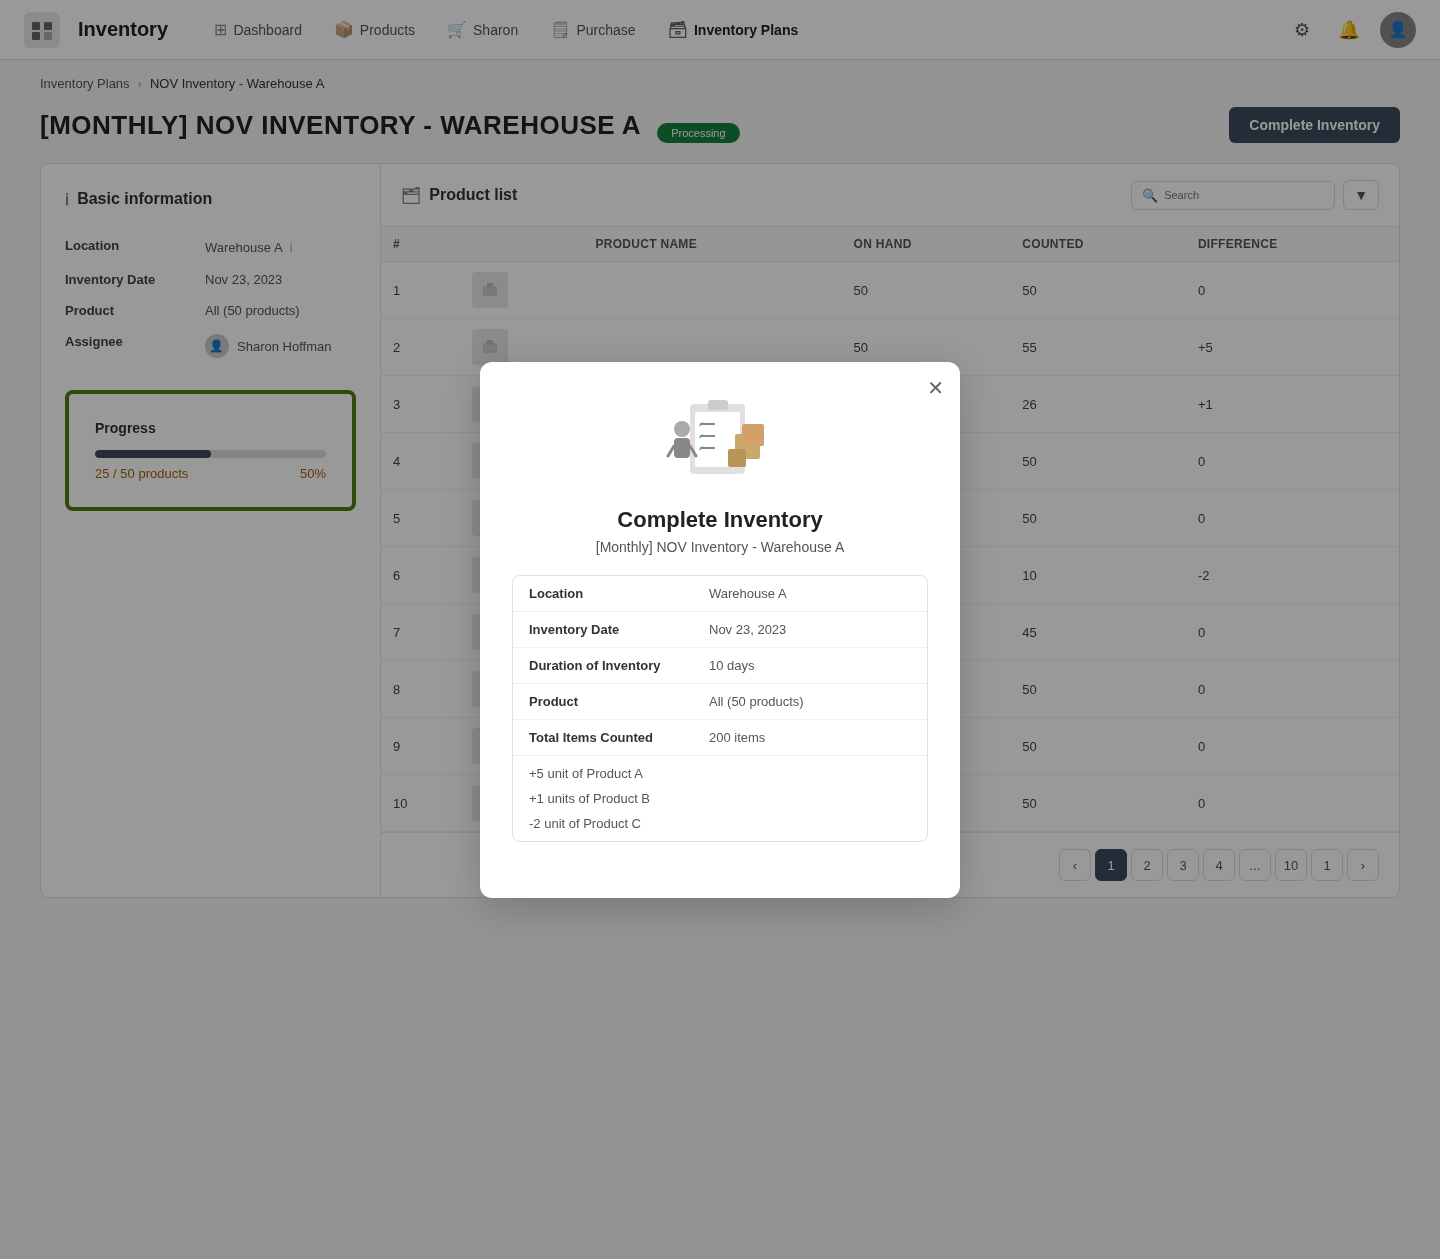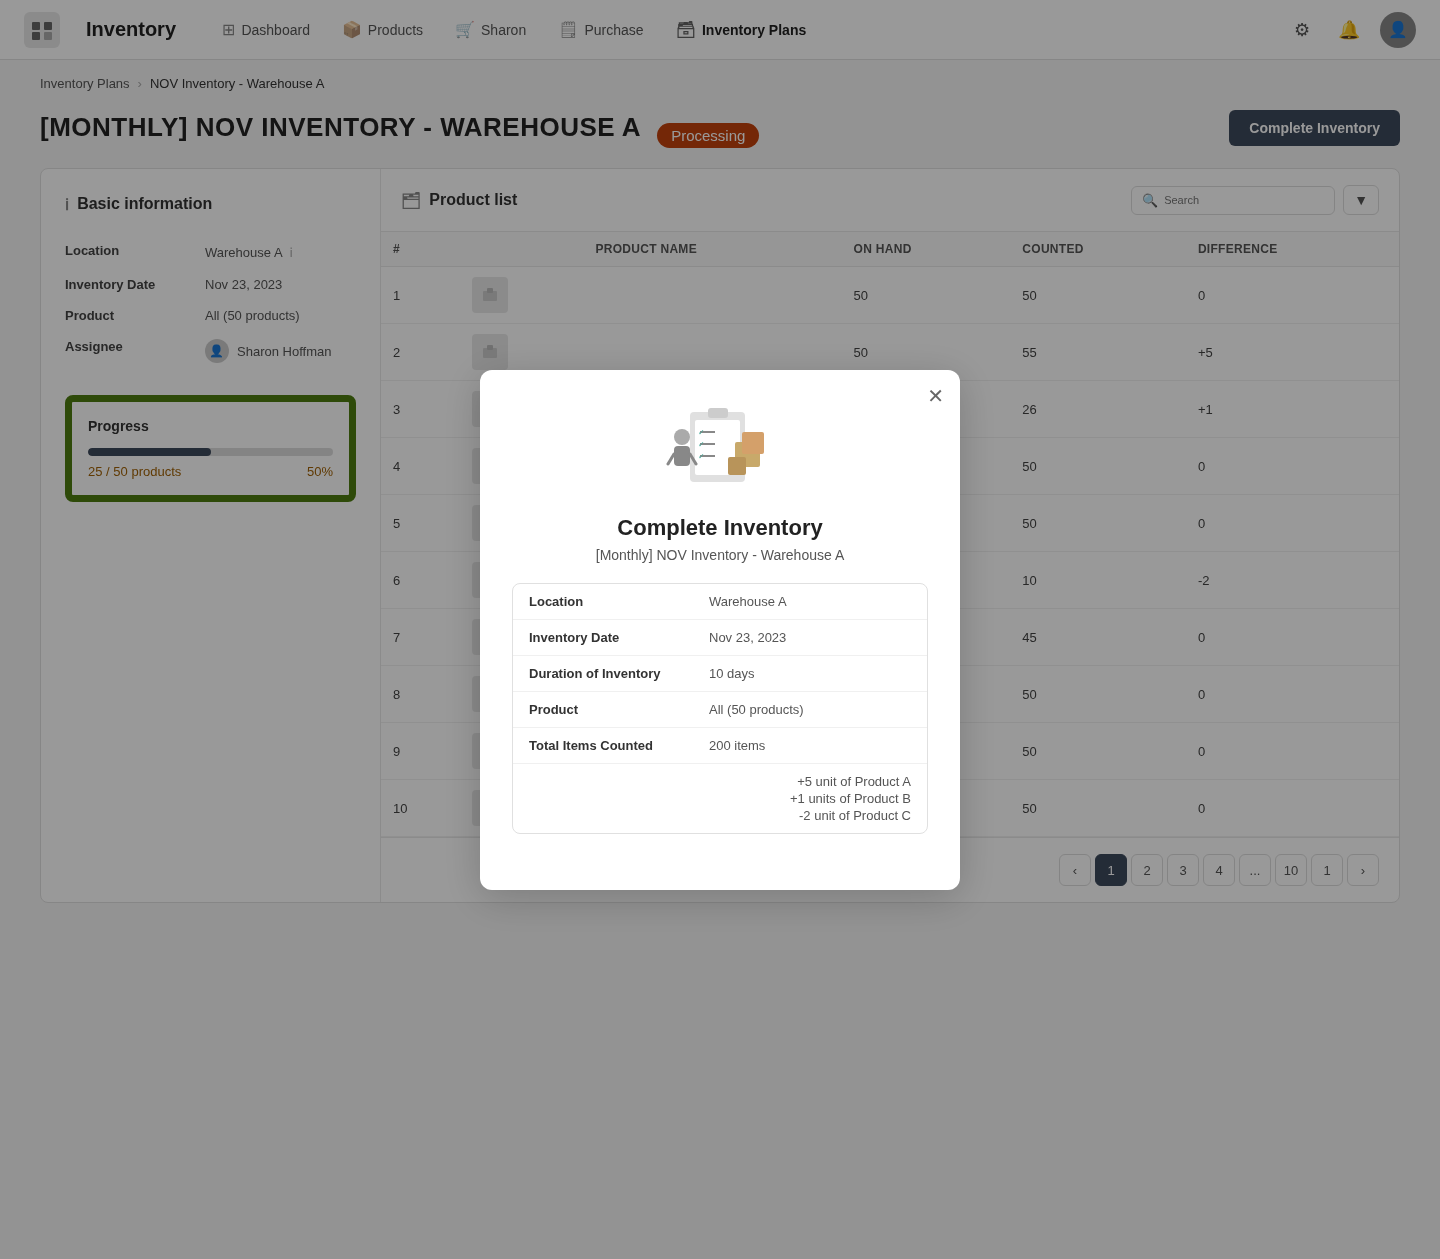--- a/index.html
+++ b/index.html
@@ -11,21 +11,21 @@
       border-bottom: 1px solid #e0e0e0;
       display: flex;
       align-items: center;
       padding: 0 24px;
       height: 60px;
       gap: 8px;
     }
     .navbar-brand {
       display: flex;
       align-items: center;
-      gap: 26px;
+      gap: 18px;
       font-size: 20px;
       font-weight: 700;
       color: #222;
       margin-right: 24px;
     }
     .brand-icon {
       width: 36px;
       height: 36px;
     }
     .navbar-nav {
@@ -107,25 +107,25 @@
       gap: 16px;
     }
     .page-title {
       font-size: 26px;
       font-weight: 700;
       color: #222;
       letter-spacing: 0.5px;
       text-transform: uppercase;
     }
     .status-badge {
-      background: #c2410c;
+      background: #15803d;
       color: #fff;
       padding: 4px 14px;
       border-radius: 20px;
-      font-size: 15px;
+      font-size: 11px;
       font-weight: 500;
       margin-top: 16px;
     }
     .complete-btn {
       background: #3d4a5c;
       color: #fff;
       border: none;
       border-radius: 6px;
       padding: 10px 20px;
       font-size: 14px;
@@ -187,23 +187,23 @@
       border-radius: 50%;
       background: #ccc;
       display: flex;
       align-items: center;
       justify-content: center;
       font-size: 12px;
       color: #666;
     }
     .progress-section {
       margin-top: 24px;
-      border: 7px solid #4d7c0f;
+      border: 4px solid #4d7c0f;
       border-radius: 8px;
-      padding: 16px;
+      padding: 26px;
     }
     .progress-title {
       font-weight: 600;
       font-size: 14px;
       margin-bottom: 14px;
     }
     .progress-bar-track {
       height: 8px;
       background: #ddd;
       border-radius: 4px;
@@ -408,22 +408,21 @@
       font-size: 13px;
     }
     .modal-info-value {
       color: #555;
       font-size: 13px;
       flex: 1;
     }
     .modal-info-value.discrepancies {
       display: flex;
       flex-direction: column;
-      gap: 2px;
-      align-items: flex-end;
+      gap: 10px;
     }
     .modal-generate-btn {
       width: 100%;
       background: #3d4a5c;
       color: #fff;
       border: none;
       border-radius: 8px;
       padding: 14px;
       font-size: 15px;
       font-weight: 600;

